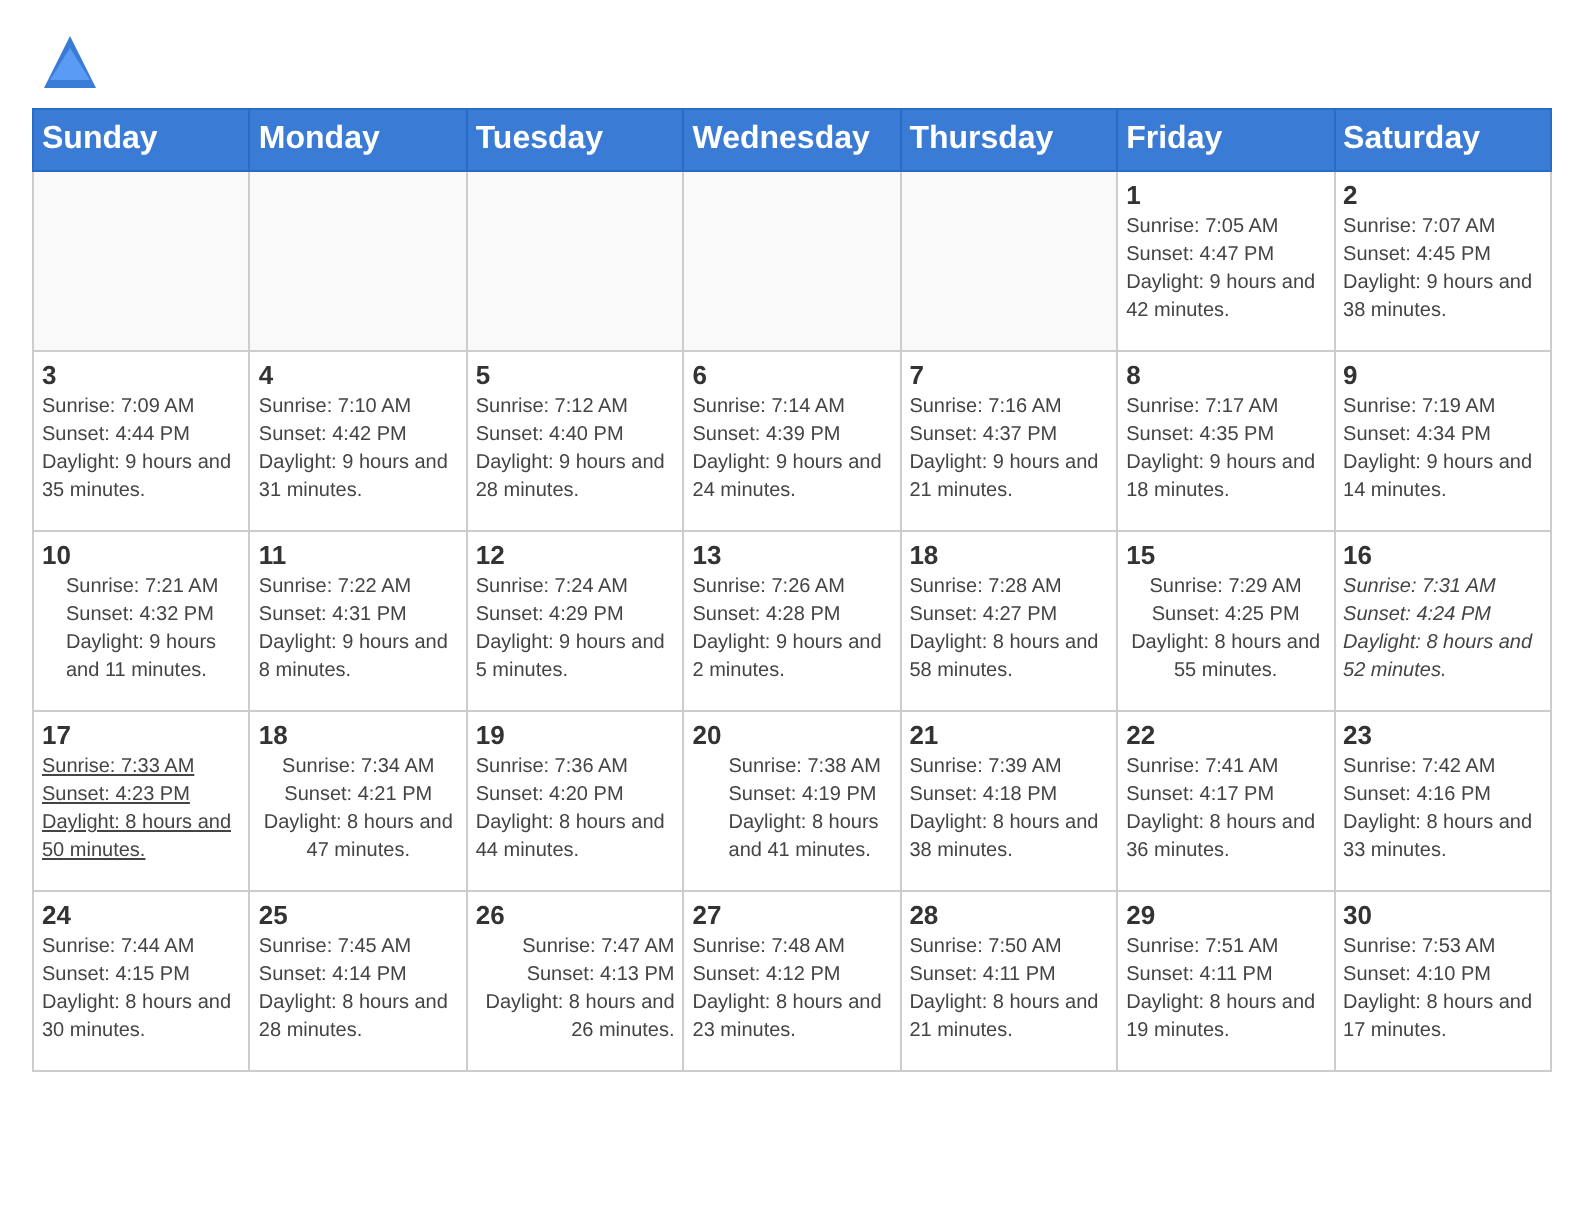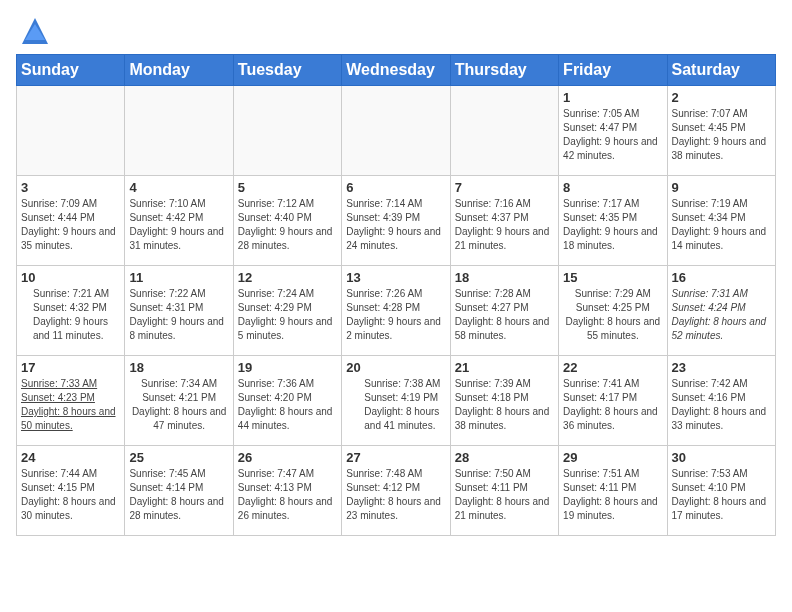--- a/index.html
+++ b/index.html
@@ -280,21 +280,21 @@
 Daylight: 8 hours and 30 minutes.</div>
         </td>
         <td>
           <div class="day-number">25</div>
           <div class="day-detail" style="white-space: pre-line;">Sunrise: 7:45 AM
 Sunset: 4:14 PM
 Daylight: 8 hours and 28 minutes.</div>
         </td>
         <td>
           <div class="day-number">26</div>
-          <div class="day-detail" style="white-space: pre-line;">Sunrise: 7:47 AM
+          <div class="day-detail" style="white-space: pre-line; text-align: right;">Sunrise: 7:47 AM
 Sunset: 4:13 PM
 Daylight: 8 hours and 26 minutes.</div>
         </td>
         <td>
           <div class="day-number">27</div>
           <div class="day-detail" style="white-space: pre-line;">Sunrise: 7:48 AM
 Sunset: 4:12 PM
 Daylight: 8 hours and 23 minutes.</div>
         </td>
         <td>

